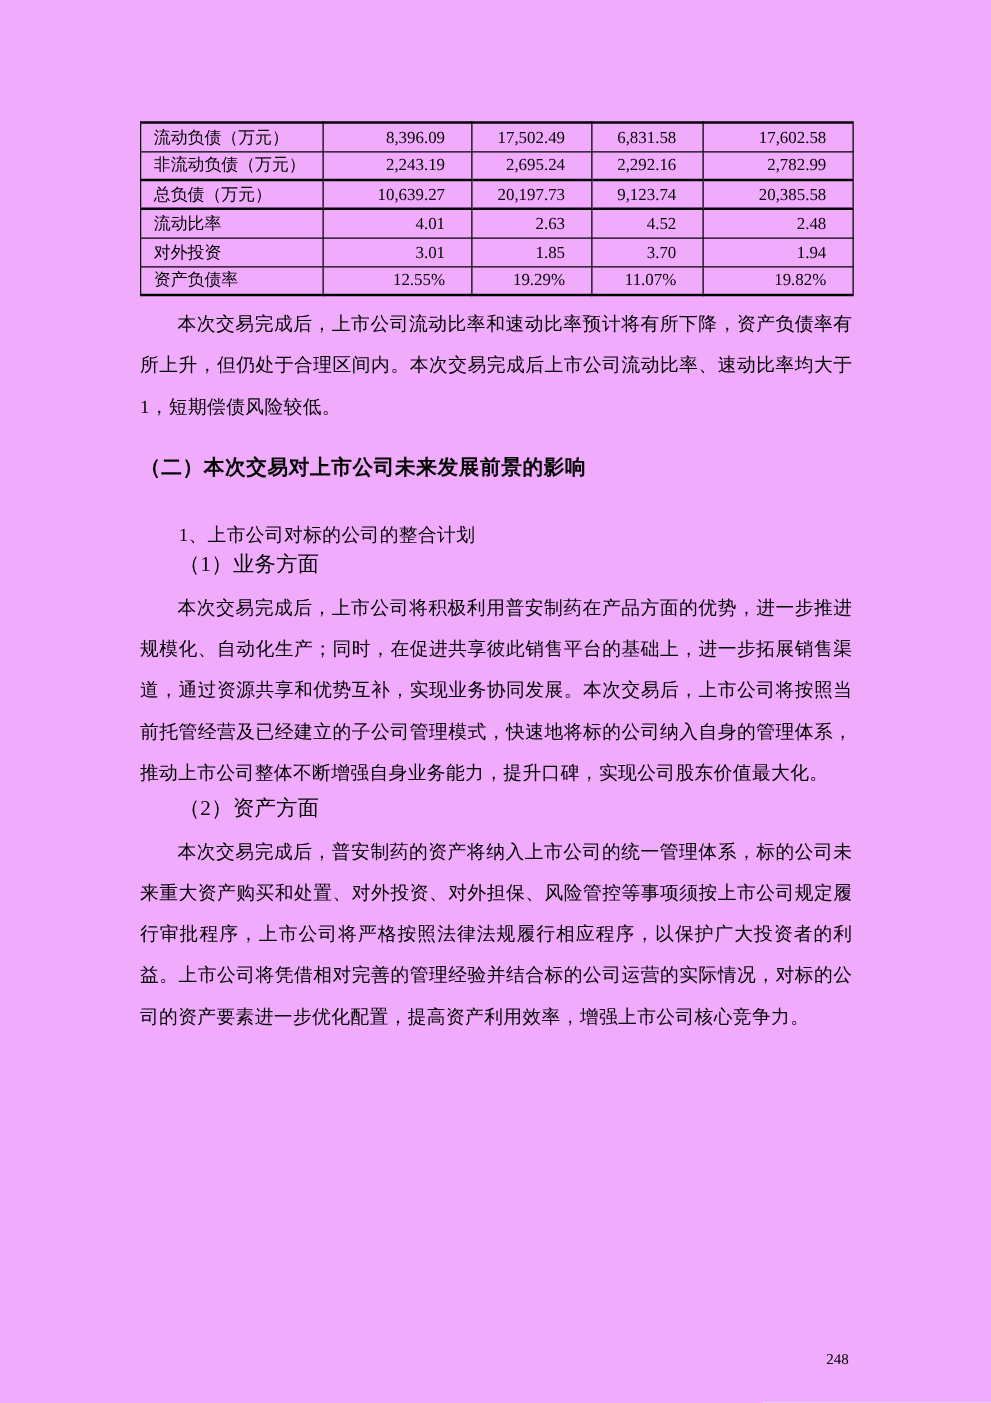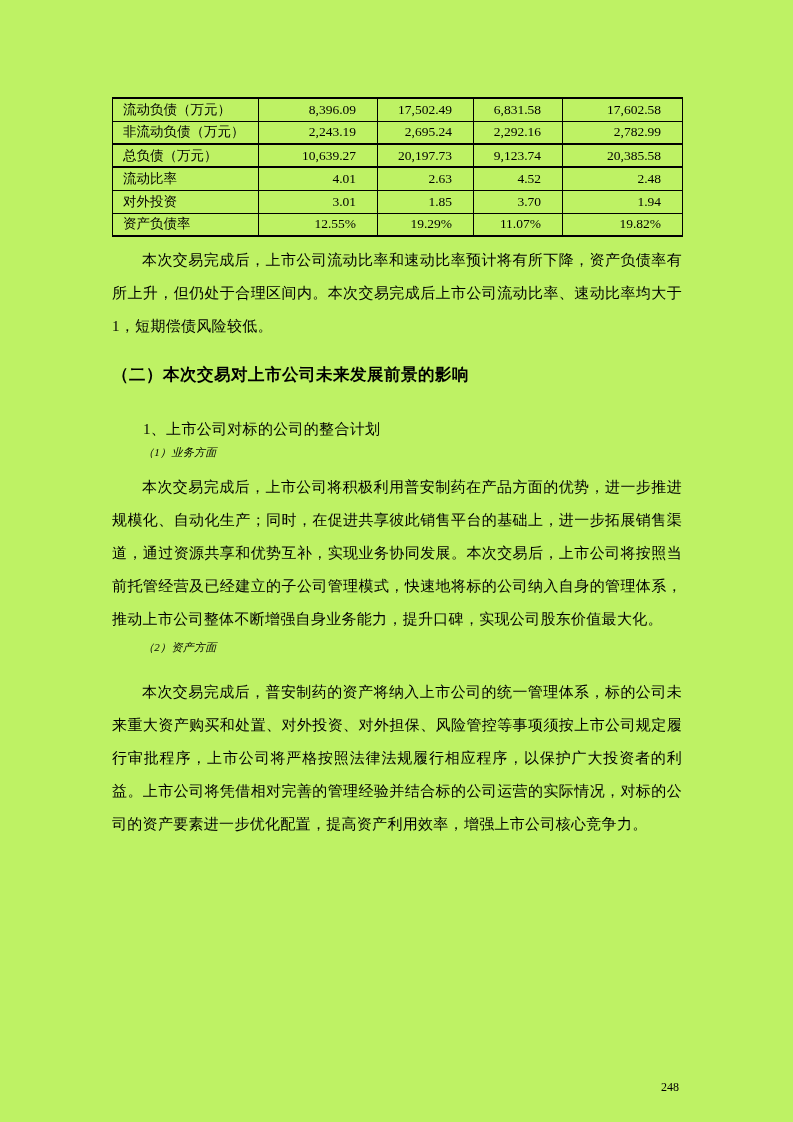--- a/index.html
+++ b/index.html
@@ -1,21 +1,21 @@
 <!DOCTYPE html>
 <html><head>
 <meta charset="utf-8">
 <style>
   * { margin:0; padding:0; box-sizing:border-box; }
   html,body { background:#e8e8e8; }
   .page {
     position:relative;
     width:793px; height:1122px;
     margin:0 auto;
-    background:#bef264;
+    background:#f0abfc;
     font-family:"Liberation Serif","DejaVu Serif",serif;
     color:#000;
     overflow:hidden;
   }
   .content {
     position:absolute;
     left:112px; top:97px;
     width:570px;
   }
 
@@ -61,24 +61,24 @@
     letter-spacing:0.5px;
   }
   .sub-num {
     margin-top:31px;
     font-size:15px;
     line-height:22px;
     padding-left:31px;
     letter-spacing:0.3px;
   }
   .para-b { margin-top:12px; }
-  .sub-paren { margin-top:2px; font-size:11px; line-height:20px; padding-left:31px; letter-spacing:0.3px;font-style:italic; }
+  .sub-paren { margin-top:2px; font-size:17px; line-height:20px; padding-left:31px; letter-spacing:0.3px; }
   .sub-paren-2 { margin-top:1px; }
   .para-c { margin-top:9px; }
-  .para-d { margin-top:19px; }
+  .para-d { margin-top:9px; }
 
   .page-number {
     position:absolute;
     top:1080px;
     right:114px;
     font-size:12px;
     font-family:"Liberation Serif","DejaVu Serif",serif;
   }
 </style>
 </head>

